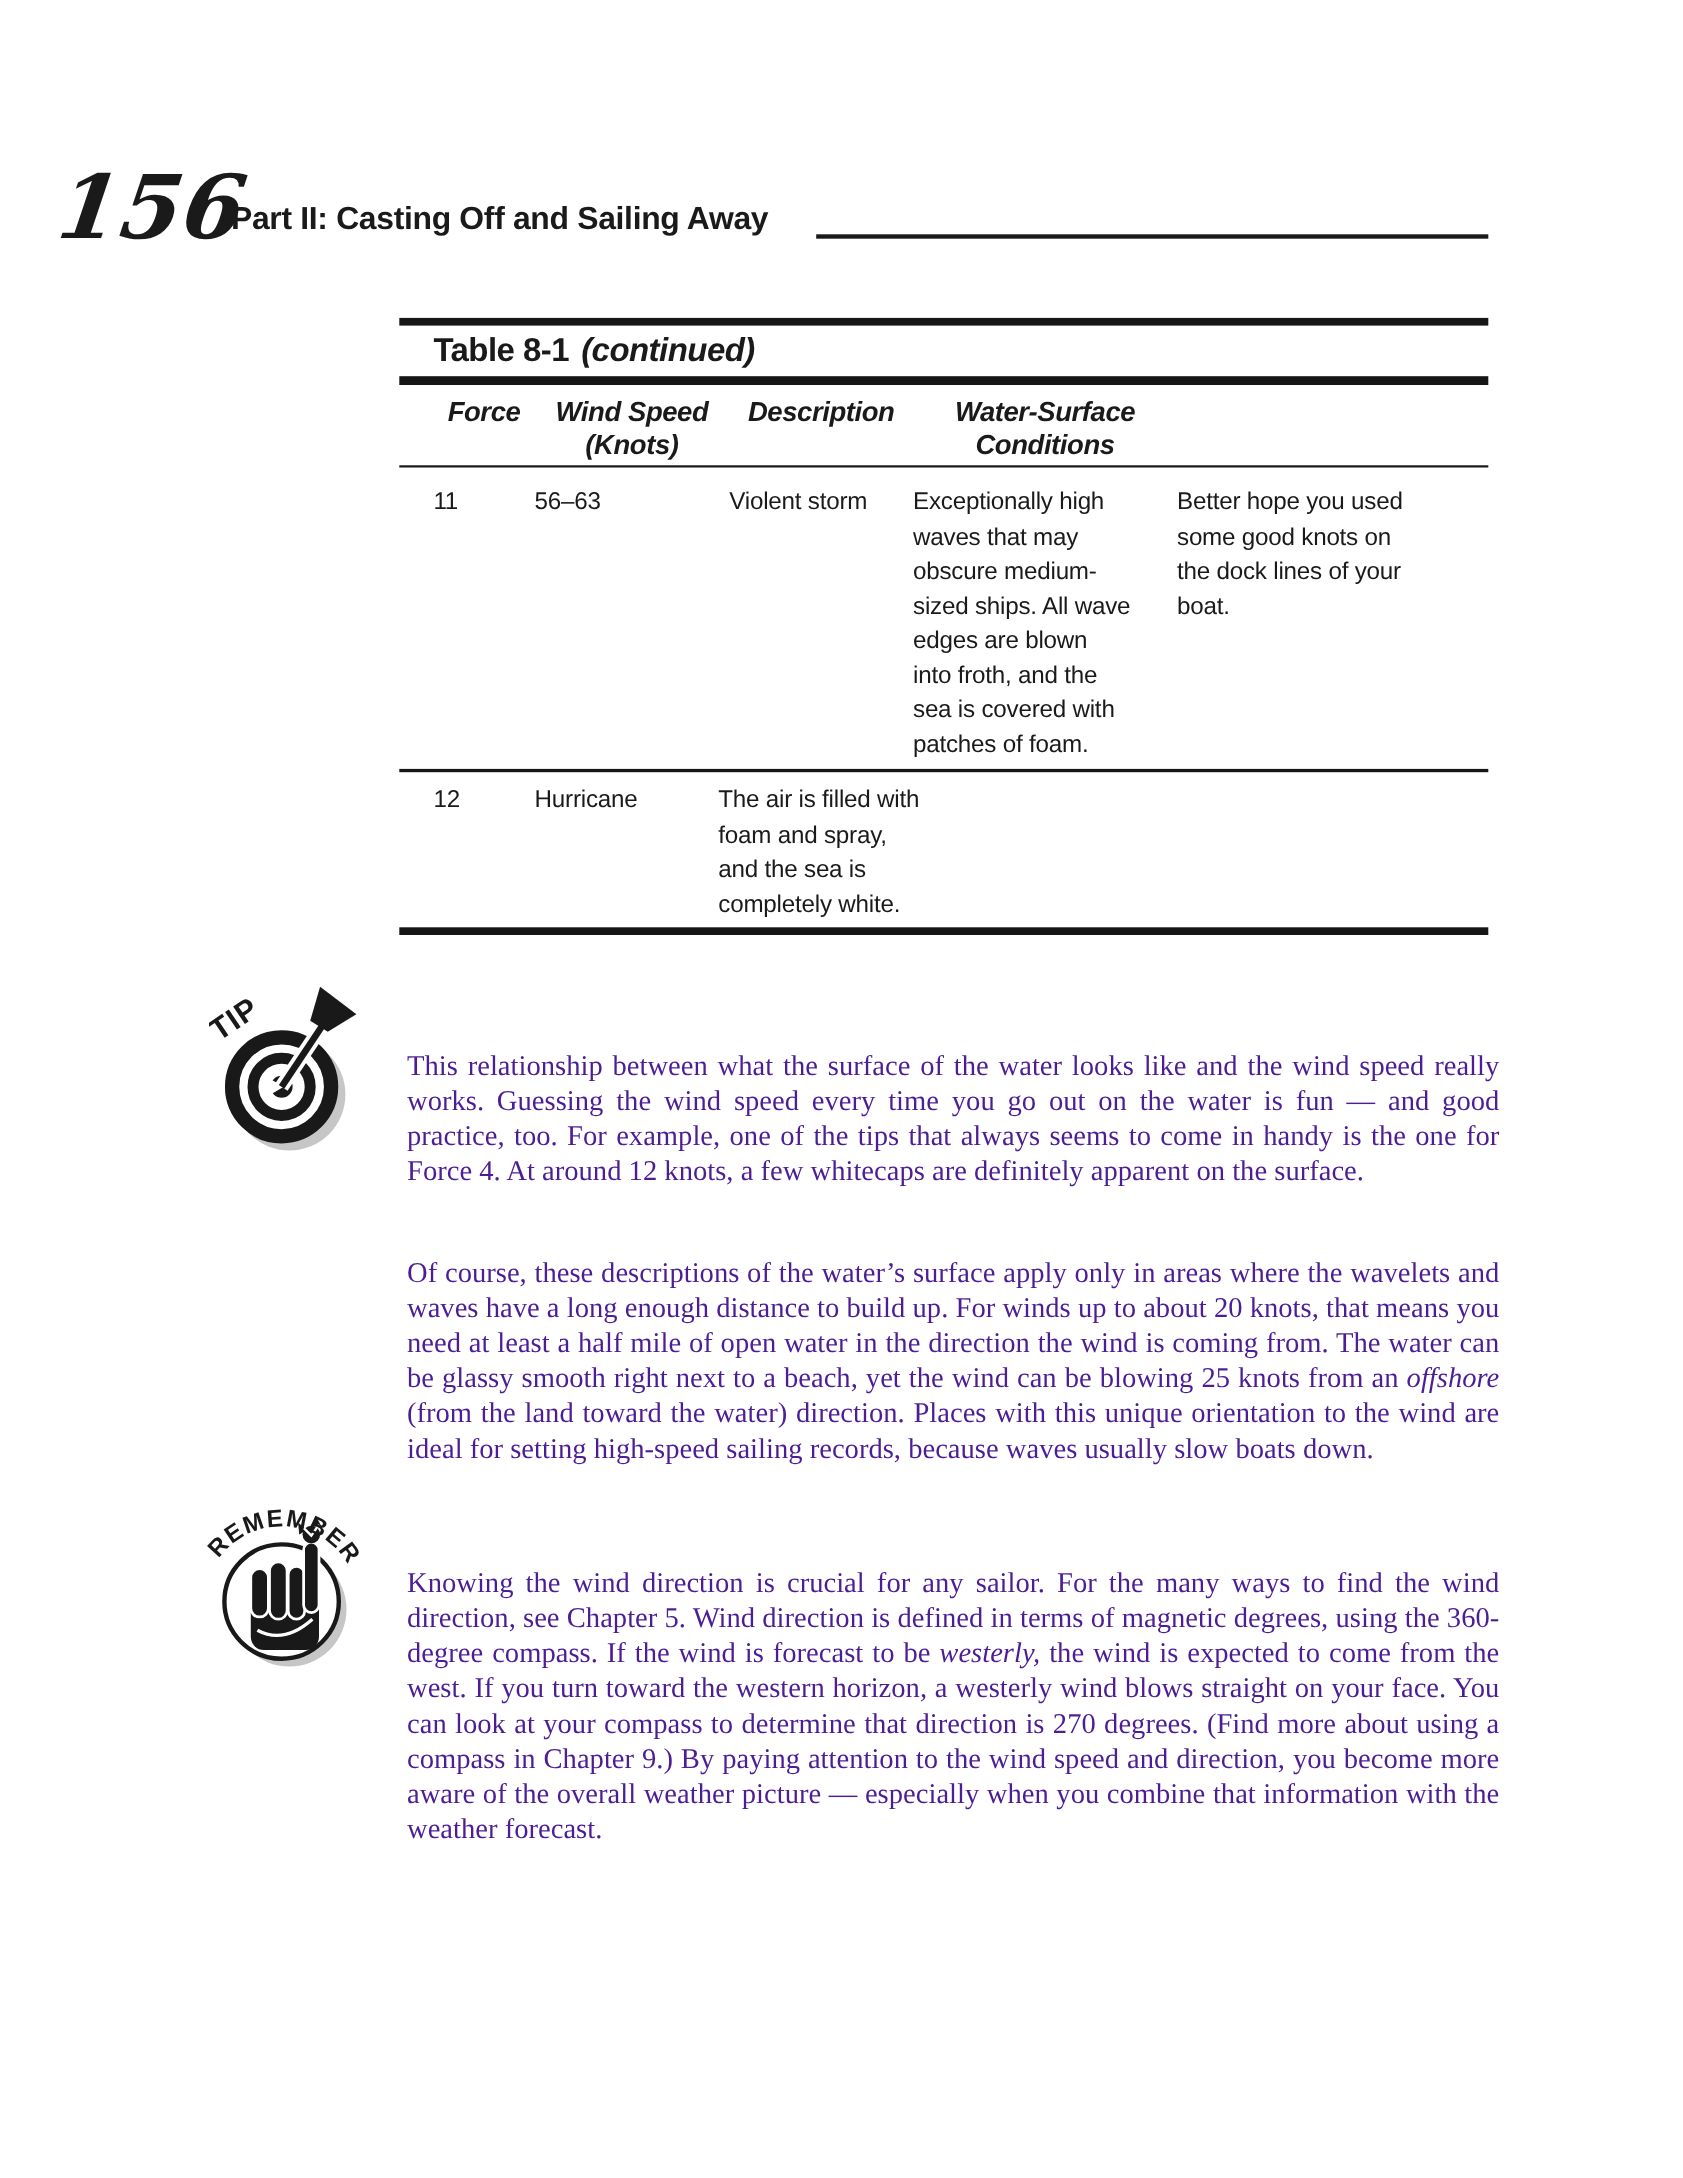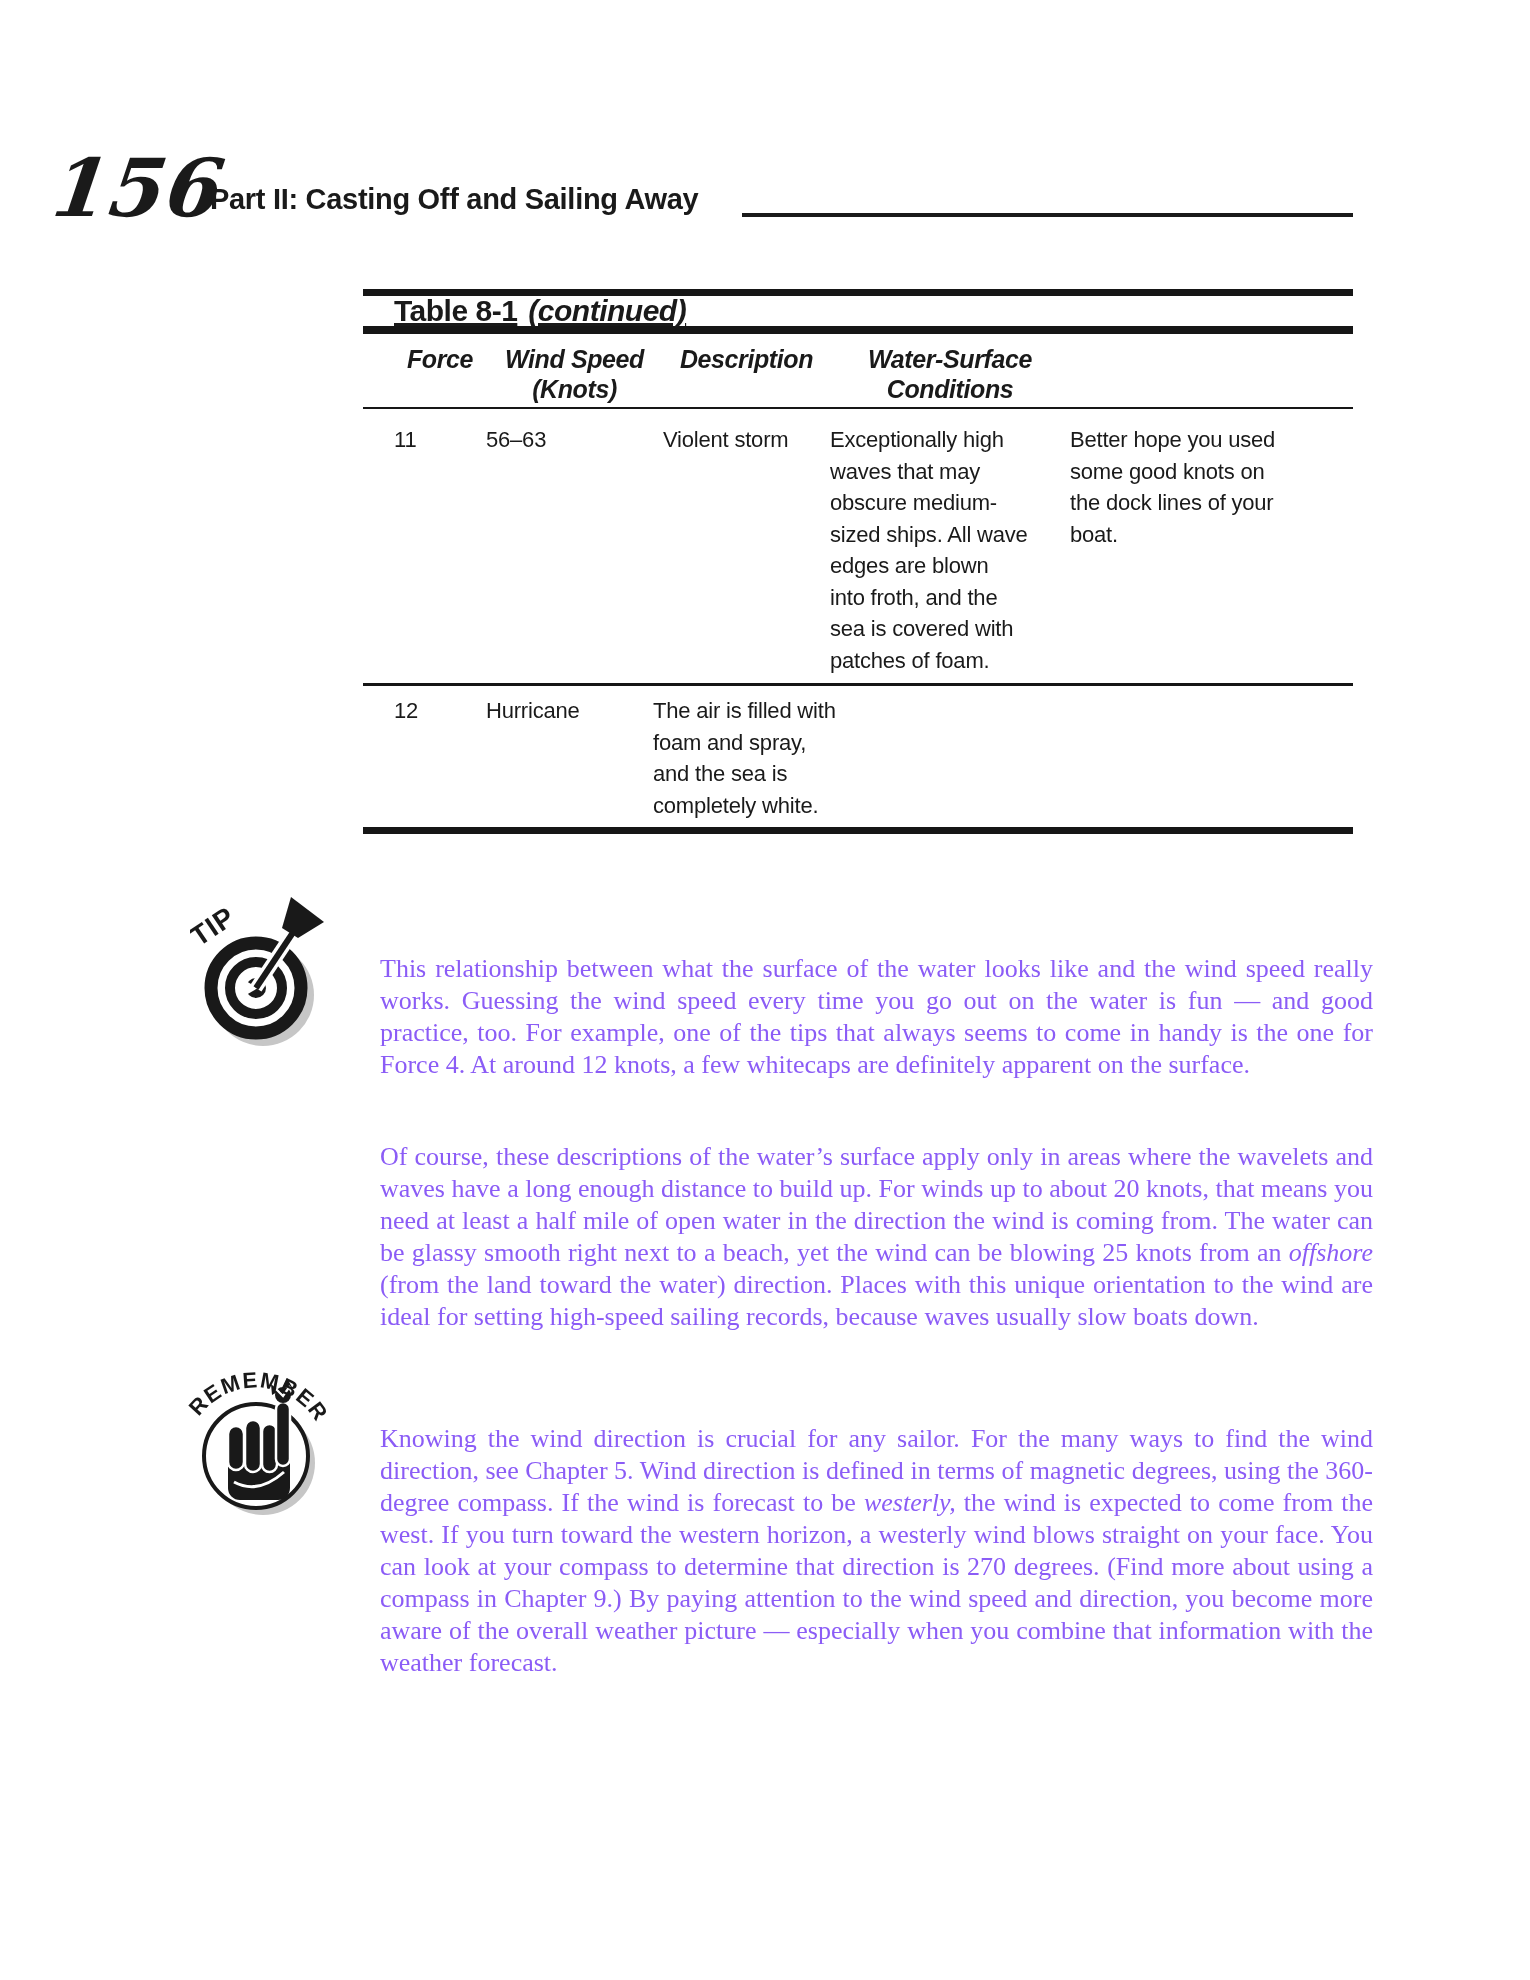--- a/index.html
+++ b/index.html
@@ -19,42 +19,42 @@
     position:absolute;left:210px;top:183px;
     font-weight:bold;font-size:29px;letter-spacing:-0.3px;white-space:nowrap;
   }
   .head-rule{position:absolute;left:742px;top:213px;width:611px;height:4px;background:#1a1a1a;}
 
   
   .btable{position:absolute;left:363px;top:289px;width:990px;}
   .bar{background:#161616;}
   .b7{height:7px}.b8{height:8px}.b3{height:3px}.b2{height:2px}
   .t-title{
-    height:30px;display:flex;align-items:center;padding-left:31px;box-sizing:border-box;
-    font-size:30px;font-weight:bold;letter-spacing:-0.5px;text-decoration:underline;
+    height:46px;display:flex;align-items:center;padding-left:31px;box-sizing:border-box;
+    font-size:30px;font-weight:bold;letter-spacing:-0.5px;
   }
   .t-title .cont{font-style:italic;margin-left:11px;}
   .t-head{
     display:flex;padding:10px 0 3px;
     font-style:italic;font-weight:bold;font-size:25px;line-height:30px;letter-spacing:-0.4px;text-align:center;
   }
   .t-row{display:flex;font-size:22px;line-height:31.5px;letter-spacing:-0.2px;}
   .r1{padding:15px 0 7px;}
   .r2{padding:9px 0 6px;min-height:135px;box-sizing:border-box;}
   .c1{width:123px;box-sizing:border-box;padding-left:31px;flex-shrink:0;}
   .c2{width:177px;flex-shrink:0;}
   .c3{width:167px;flex-shrink:0;}
   .c4{width:240px;flex-shrink:0;}
   .c5{width:283px;box-sizing:border-box;padding-right:25px;flex-shrink:0;}
 
   
   .par{
-    position:absolute;left:380px;width:993px;
+    position:absolute;left:370px;width:993px;
     font-family:"Liberation Serif",serif;font-size:26px;line-height:32px;
-    text-align:justify;color:#8b5cf6;
+    text-align:justify;color:#4c1d95;
   }
   .p1{top:927px}.p2{top:1115px}.p3{top:1397px}
   .par em{}
 
   
   .icon{position:absolute;}
   .tip-icon{left:190px;top:891px;}
   .rem-icon{left:172px;top:1366px;}
   svg text{user-select:none;}
 </style>

